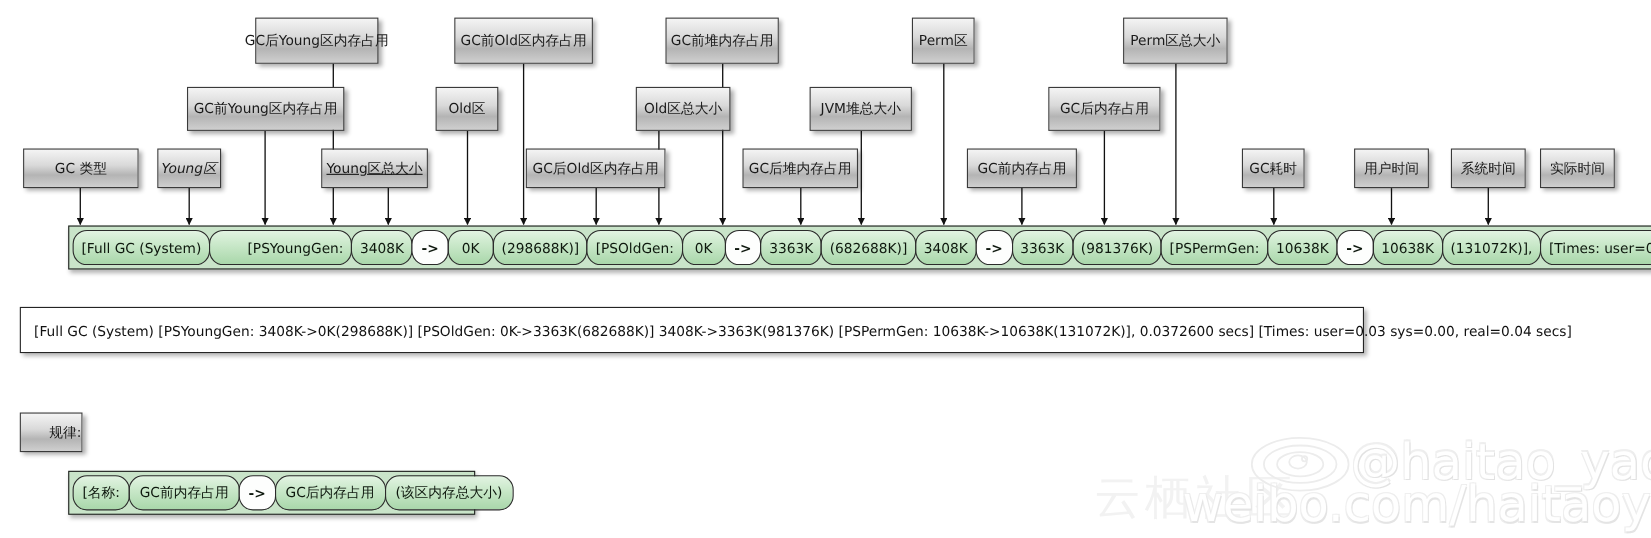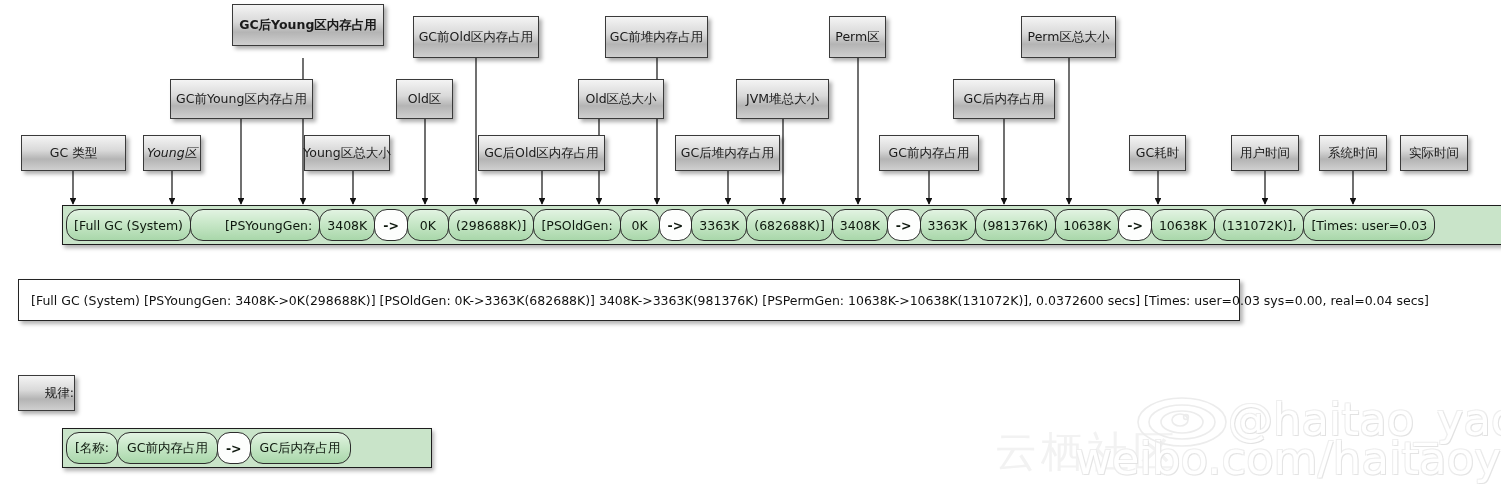--- a/index.html
+++ b/index.html
@@ -190,21 +190,21 @@
       <line x1="542" y1="171" x2="542" y2="204" marker-end="url(#ah)"></line>
       <line x1="728" y1="171" x2="728" y2="204" marker-end="url(#ah)"></line>
       <line x1="929" y1="171" x2="929" y2="204" marker-end="url(#ah)"></line>
       <line x1="1158" y1="171" x2="1158" y2="204" marker-end="url(#ah)"></line>
       <line x1="1265" y1="171" x2="1265" y2="204" marker-end="url(#ah)"></line>
       <line x1="1353" y1="171" x2="1353" y2="204" marker-end="url(#ah)"></line>
     </g>
 </svg>
 
 <div id="label-layer">
-    <div class="lbl" style="left: 232px; top: 4px; width: 152px; height: 42px; font-weight: bold;">
+    <div class="lbl" style="left: 232px; top: 16px; width: 112px; height: 42px;">
       <span>GC后Young区内存占用</span>
     </div>
     <div class="lbl" style="left: 413px; top: 16px; width: 126px; height: 42px;">
       <span>GC前Old区内存占用</span>
     </div>
     <div class="lbl" style="left: 605px; top: 16px; width: 103px; height: 42px;">
       <span>GC前堆内存占用</span>
     </div>
     <div class="lbl" style="left: 829px; top: 16px; width: 57px; height: 42px;">
       <span>Perm区</span>
@@ -226,21 +226,21 @@
     </div>
     <div class="lbl" style="left: 953px; top: 79px; width: 102px; height: 40px;">
       <span>GC后内存占用</span>
     </div>
     <div class="lbl" style="left: 21px; top: 135px; width: 105px; height: 36px;">
       <span>GC 类型</span>
     </div>
     <div class="lbl" style="left: 143px; top: 135px; width: 58px; height: 36px; font-style: italic;">
       <span>Young区</span>
     </div>
-    <div class="lbl" style="left: 304px; top: 135px; width: 86px; height: 36px;">
+    <div class="lbl" style="left: 292px; top: 135px; width: 97px; height: 36px; text-decoration: underline;">
       <span>Young区总大小</span>
     </div>
     <div class="lbl" style="left: 478px; top: 135px; width: 127px; height: 36px;">
       <span>GC后Old区内存占用</span>
     </div>
     <div class="lbl" style="left: 675px; top: 135px; width: 105px; height: 36px;">
       <span>GC后堆内存占用</span>
     </div>
     <div class="lbl" style="left: 879px; top: 135px; width: 100px; height: 36px;">
       <span>GC前内存占用</span>
@@ -268,32 +268,34 @@
     <div class="tok" style="flex: 0 0 81px;">(298688K)]</div>
     <div class="tok" style="flex: 0 0 77px;">[PSOldGen:</div>
     <div class="tok" style="flex: 0 0 40px;">0K</div>
     <div class="tok arrow" style="flex: 0 0 33px;">-&gt;</div>
     <div class="tok" style="flex: 0 0 56px;">3363K</div>
     <div class="tok" style="flex: 0 0 82px;">(682688K)]</div>
     <div class="tok" style="flex: 0 0 56px;">3408K</div>
     <div class="tok arrow" style="flex: 0 0 33px;">-&gt;</div>
     <div class="tok" style="flex: 0 0 56px;">3363K</div>
     <div class="tok" style="flex: 0 0 78px;">(981376K)</div>
+    <div class="tok" style="flex: 0 0 91px;">[PSPermGen:</div>
     <div class="tok" style="flex: 0 0 64px;">10638K</div>
     <div class="tok arrow" style="flex: 0 0 33px;">-&gt;</div>
     <div class="tok" style="flex: 0 0 64px;">10638K</div>
     <div class="tok" style="flex: 0 0 88px;">(131072K)],</div>
     <div class="tok" style="flex: 0 0 121px;">[Times: user=0.03</div>
   </div>
 
 <div class="rawbox" id="raw-log-box" style="left: 18px; top: 279px; width: 1222px; height: 42px;">
   <span>[Full GC (System) [PSYoungGen: 3408K-&gt;0K(298688K)] [PSOldGen: 0K-&gt;3363K(682688K)] 3408K-&gt;3363K(981376K) [PSPermGen: 10638K-&gt;10638K(131072K)], 0.0372600 secs] [Times: user=0.03 sys=0.00, real=0.04 secs]</span>
 </div>
 
 <div class="lbl" id="pattern-heading" style="left: 18px; top: 375px; width: 57px; height: 36px; justify-content: flex-end;">
   <span>规律:</span>
 </div>
 <div class="strip" id="legend-strip" style="left: 18px; top: 428px; width: 370px; height: 40px;">
     <div class="tok" style="flex: 0 0 52px;">[名称:</div>
     <div class="tok cjk" style="flex: 0 0 97px;">GC前内存占用</div>
     <div class="tok arrow" style="flex: 0 0 33px;">-&gt;</div>
     <div class="tok cjk" style="flex: 0 0 97px;">GC后内存占用</div>
+    <div class="tok cjk" style="flex: 0 0 115px;">(该区内存总大小)</div>
   </div>
 
 </body></html>

